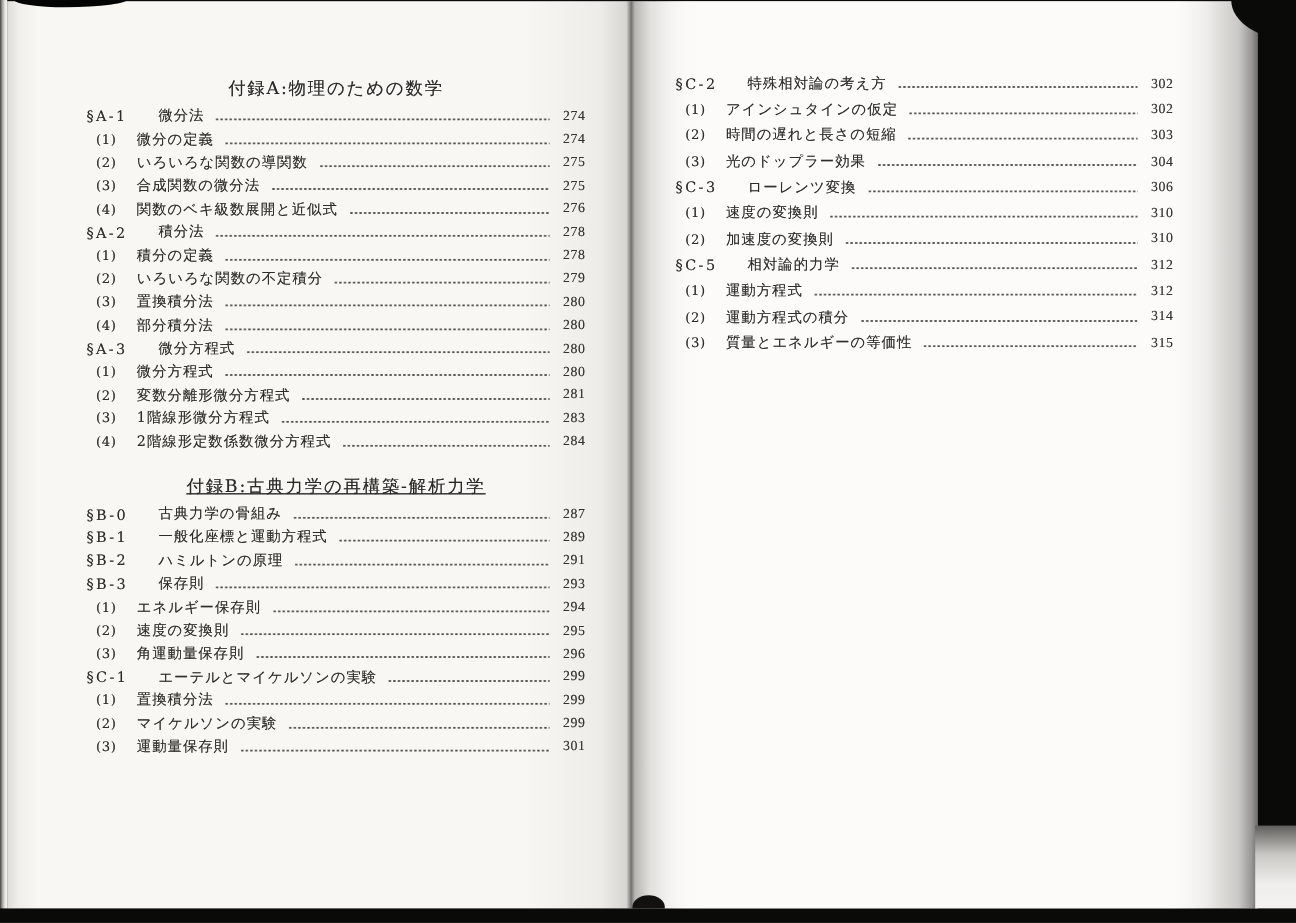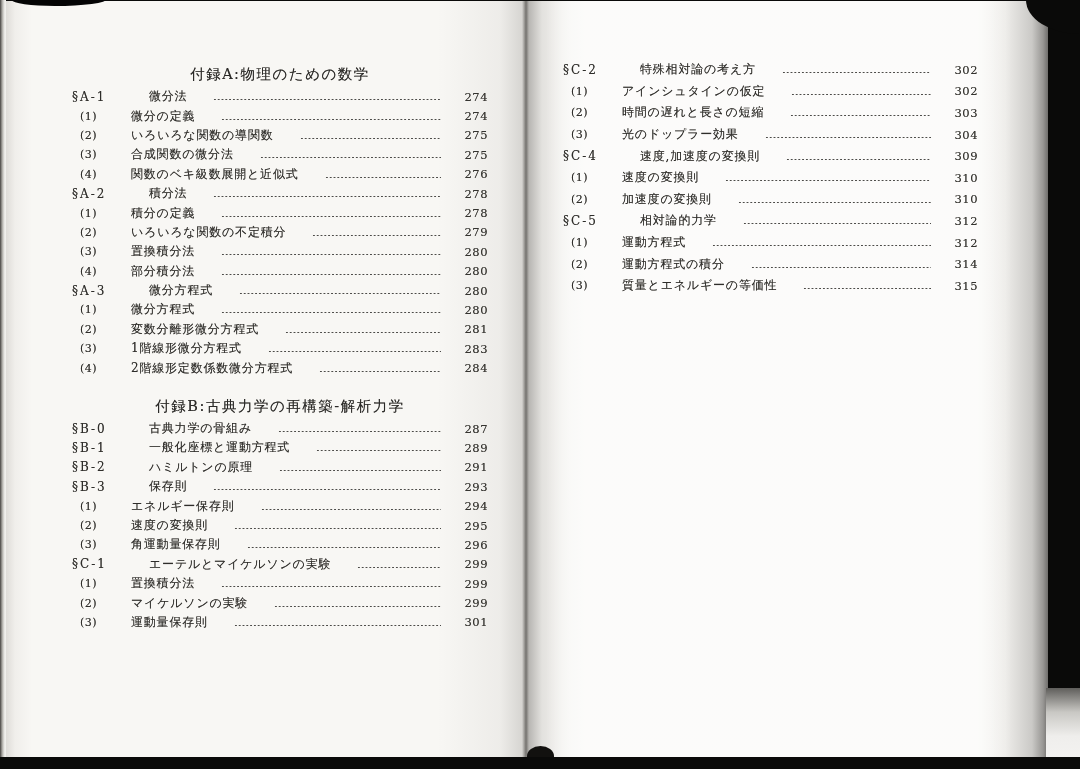--- a/index.html
+++ b/index.html
@@ -56,43 +56,42 @@
     position:absolute; color:#2e2d2a;
     font-size:12px;
     text-shadow:0 0 0.5px rgba(70,65,60,0.55);
   }
   .left-col  { left:66px;  top:60px; width:416px; --row-h:19.4px; }
   .right-col { left:557px; top:58px; width:415px; --row-h:21.6px; }
   .toc-heading {
     height:26px; line-height:26px; text-align:center;
     font-size:14.5px; letter-spacing:1.5px; color:#2a2927;
   }
-  .toc-heading + .toc-heading, .toc-row + .toc-heading { margin-top:15px; }
+  .toc-heading + .toc-heading, .toc-row + .toc-heading { margin-top:15px;text-decoration:underline; }
   .toc-row {
     display:flex; align-items:center; height:var(--row-h);
     white-space:nowrap;
-    gap:17px;
   }
   .toc-row.indent { padding-left:8px; }
   .toc-label {
     display:inline-block; min-width:52px; letter-spacing:2px;
     margin-right:8px; flex:none;
   }
   .toc-row.indent .toc-label {
     min-width:26px; letter-spacing:0.5px; font-size:11px; margin-right:8px;
   }
   .toc-title { flex:none; letter-spacing:0.8px; }
   .leader {
     flex:1; height:3px; margin:0 5px 0 9px; position:relative; top:3px;
     background-image:radial-gradient(circle, #4c4b48 0.8px, rgba(0,0,0,0) 1px);
     background-size:3.8px 3px; background-repeat:repeat-x; background-position:0 50%;
   }
   .toc-page {
     flex:none; min-width:25px; text-align:right;
-    font-size:11.5px; letter-spacing:0.5px; color:#34332f;
+    font-size:11.5px; letter-spacing:0.5px; color:#34332f;font-family:Liberation Serif, serif;
   }
 </style>
 </head>
 <body>
 
 <div class="scene">
   <div class="spread">
     <div class="page-col left-col">
   <div class="toc-heading">付録A:物理のための数学</div>
 
@@ -304,27 +303,27 @@
     <span class="toc-page">303</span>
   </div>
 
   <div class="toc-row indent">
     <span class="toc-label">(3)</span>
     <span class="toc-title">光のドップラー効果</span>
     <span class="leader"></span>
     <span class="toc-page">304</span>
   </div>
 
-
-  <div class="toc-row">
-    <span class="toc-label">§C-4</span>
-    <span class="toc-title">速度,加速度の変換則</span>
-    <span class="leader"></span>
-    <span class="toc-page">309</span>
-  </div>
+  <div class="toc-row">
+    <span class="toc-label">§C-3</span>
+    <span class="toc-title">ローレンツ変換</span>
+    <span class="leader"></span>
+    <span class="toc-page">306</span>
+  </div>
+
 
   <div class="toc-row indent">
     <span class="toc-label">(1)</span>
     <span class="toc-title">速度の変換則</span>
     <span class="leader"></span>
     <span class="toc-page">310</span>
   </div>
 
   <div class="toc-row indent">
     <span class="toc-label">(2)</span>

